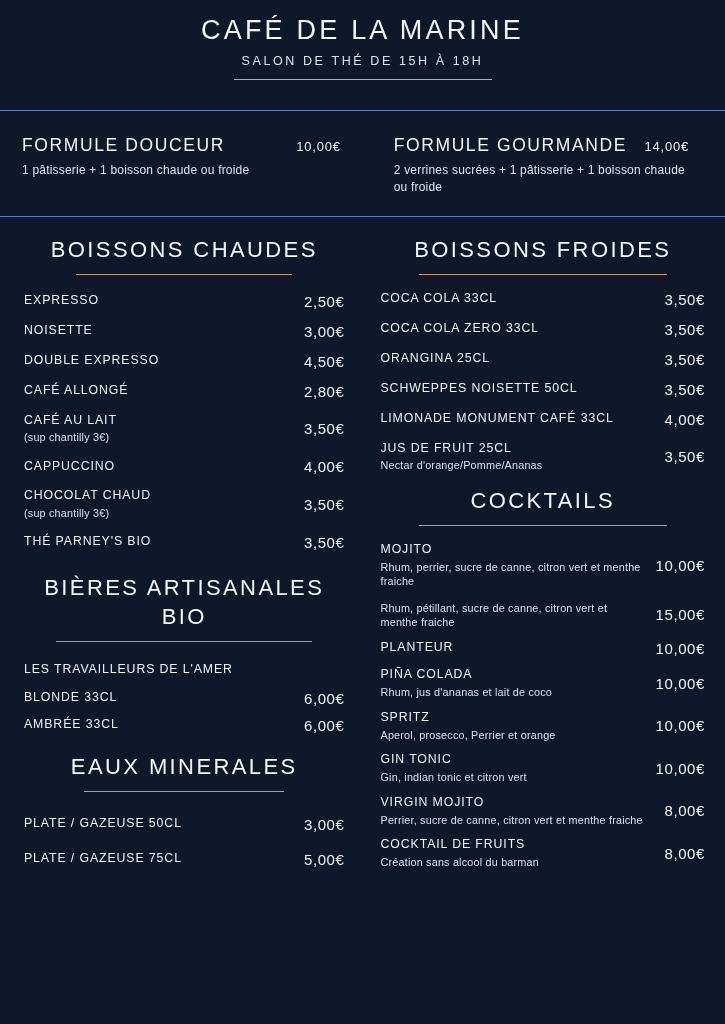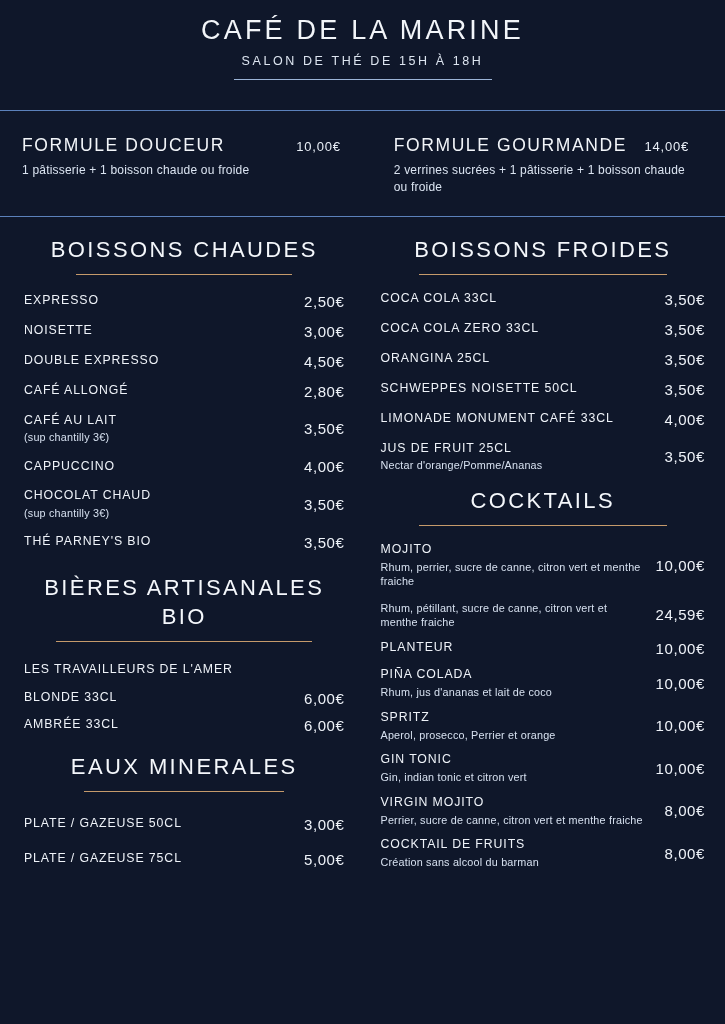--- a/index.html
+++ b/index.html
@@ -358,21 +358,21 @@
           <div class="item-main">
             <div class="item-name">MOJITO</div>
             <div class="item-sub">Rhum, perrier, sucre de canne, citron vert et menthe fraiche</div>
           </div>
           <div class="item-price">10,00€</div>
         </div>
         <div class="item">
           <div class="item-main">
             <div class="item-sub">Rhum, pétillant, sucre de canne, citron vert et menthe fraiche</div>
           </div>
-          <div class="item-price">24,59€</div>
+          <div class="item-price">15,00€</div>
         </div>
         <div class="item">
           <div class="item-main">
             <div class="item-name">PLANTEUR</div>
           </div>
           <div class="item-price">10,00€</div>
         </div>
         <div class="item">
           <div class="item-main">
             <div class="item-name">PIÑA COLADA</div>

